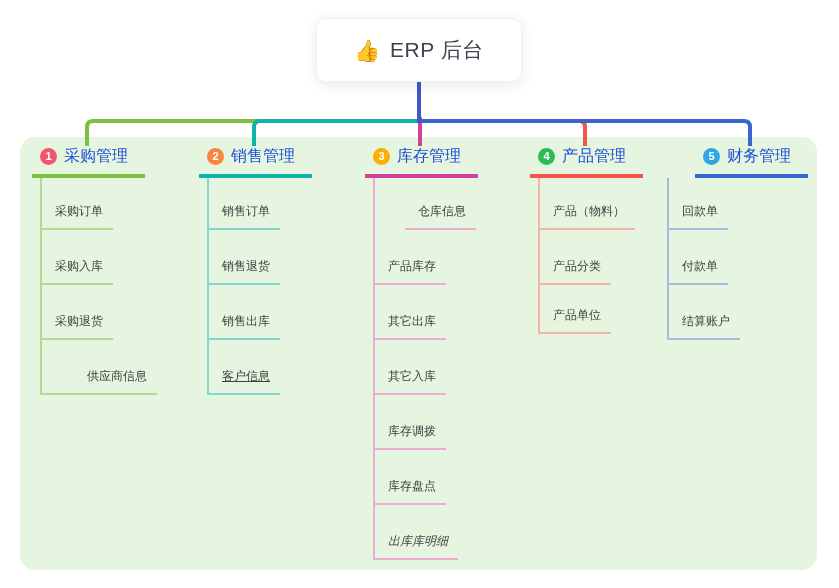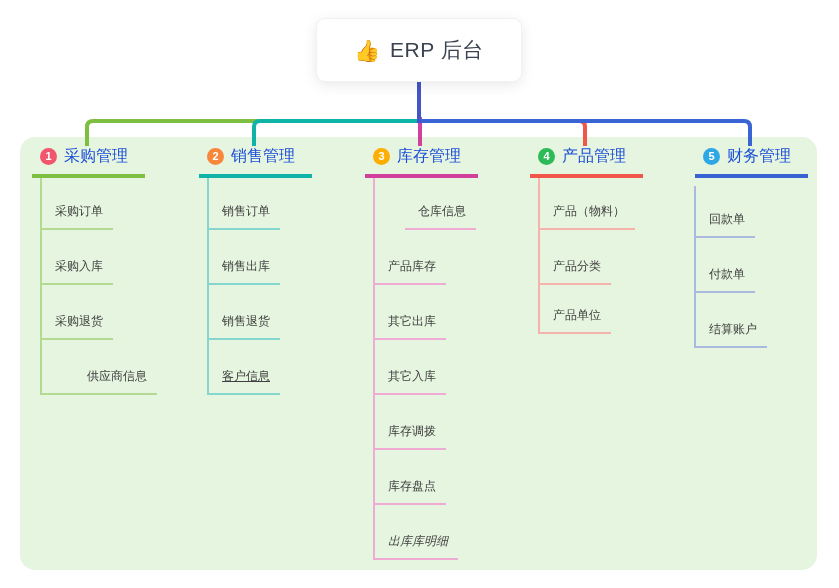--- a/index.html
+++ b/index.html
@@ -84,22 +84,22 @@
         <div class="leaf-item" style="border-bottom-color: rgb(180, 218, 146);">采购入库</div>
         <div class="leaf-item" style="border-bottom-color: rgb(180, 218, 146);">采购退货</div>
         <div class="leaf-item" style="border-bottom-color: rgb(180, 218, 146); padding-left: 45px;">供应商信息</div>
       </div>
       <div class="branch-header" style="left: 199px; border-bottom: 4px solid rgb(15, 179, 168);">
         <span class="num-badge" style="background: rgb(248, 135, 61);">2</span>
         <span class="branch-title">销售管理</span>
       </div>
       <div class="branch-items" style="left: 207px; border-left-color: rgb(132, 214, 207);">
         <div class="leaf-item" style="border-bottom-color: rgb(132, 214, 207);">销售订单</div>
+        <div class="leaf-item" style="border-bottom-color: rgb(132, 214, 207);">销售退货</div>
         <div class="leaf-item" style="border-bottom-color: rgb(132, 214, 207);">销售出库</div>
-        <div class="leaf-item" style="border-bottom-color: rgb(132, 214, 207);">销售退货</div>
         <div class="leaf-item" style="border-bottom-color: rgb(132, 214, 207); text-decoration: underline;">客户信息</div>
       </div>
       <div class="branch-header" style="left: 365px; border-bottom: 4px solid rgb(211, 63, 156);">
         <span class="num-badge" style="background: rgb(252, 174, 3);">3</span>
         <span class="branch-title">库存管理</span>
       </div>
       <div class="branch-items" style="left: 373px; border-left-color: rgb(239, 171, 212);">
         <div class="leaf-item" style="border-bottom-color: rgb(239, 171, 212); margin-left: 30px;">仓库信息</div>
         <div class="leaf-item" style="border-bottom-color: rgb(239, 171, 212);">产品库存</div>
         <div class="leaf-item" style="border-bottom-color: rgb(239, 171, 212);">其它出库</div>
@@ -114,20 +114,20 @@
       </div>
       <div class="branch-items" style="left: 538px; border-left-color: rgb(246, 179, 172);">
         <div class="leaf-item" style="border-bottom-color: rgb(246, 179, 172);">产品（物料）</div>
         <div class="leaf-item" style="border-bottom-color: rgb(246, 179, 172);">产品分类</div>
         <div class="leaf-item" style="border-bottom-color: rgb(246, 179, 172); margin-top: 20px;">产品单位</div>
       </div>
       <div class="branch-header" style="left: 695px; border-bottom: 4px solid rgb(58, 99, 211);">
         <span class="num-badge" style="background: rgb(47, 167, 229);">5</span>
         <span class="branch-title">财务管理</span>
       </div>
-      <div class="branch-items" style="left: 694px; border-left-color: rgb(169, 186, 222); margin-top: 8px;">
+      <div class="branch-items" style="left: 667px; border-left-color: rgb(169, 186, 222);">
         <div class="leaf-item" style="border-bottom-color: rgb(169, 186, 222);">回款单</div>
         <div class="leaf-item" style="border-bottom-color: rgb(169, 186, 222);">付款单</div>
         <div class="leaf-item" style="border-bottom-color: rgb(169, 186, 222);">结算账户</div>
       </div>
     </div>
 
 </div>
 
 </body></html>

